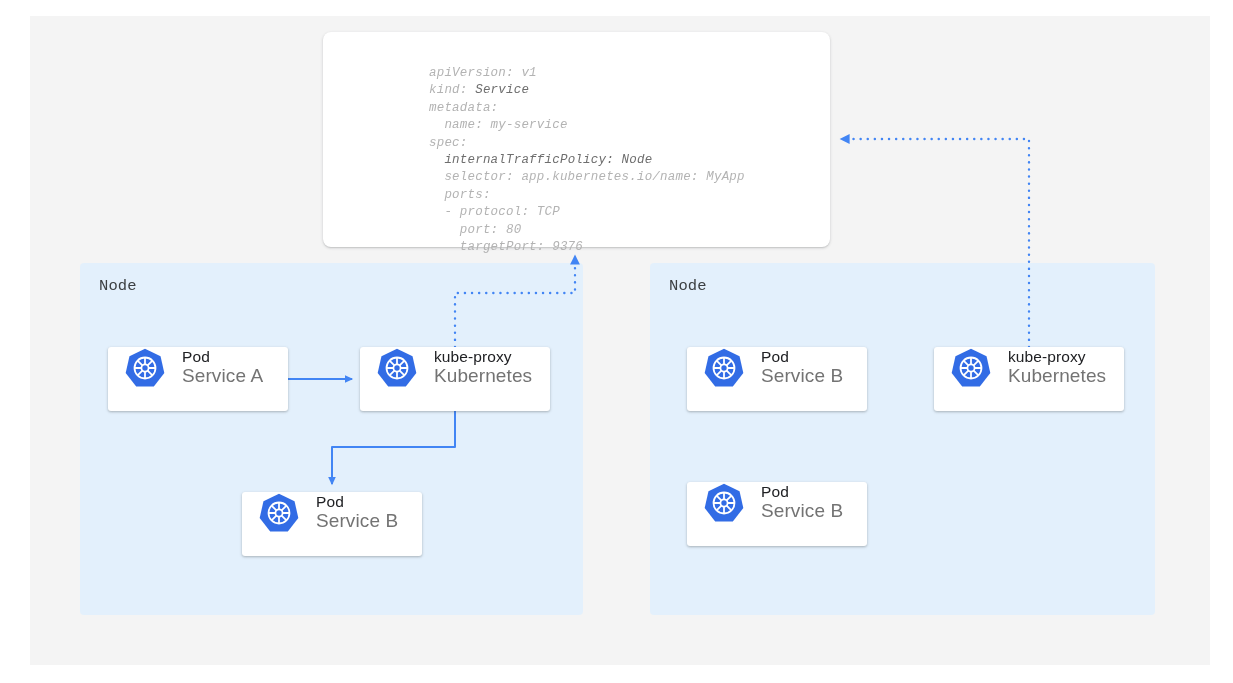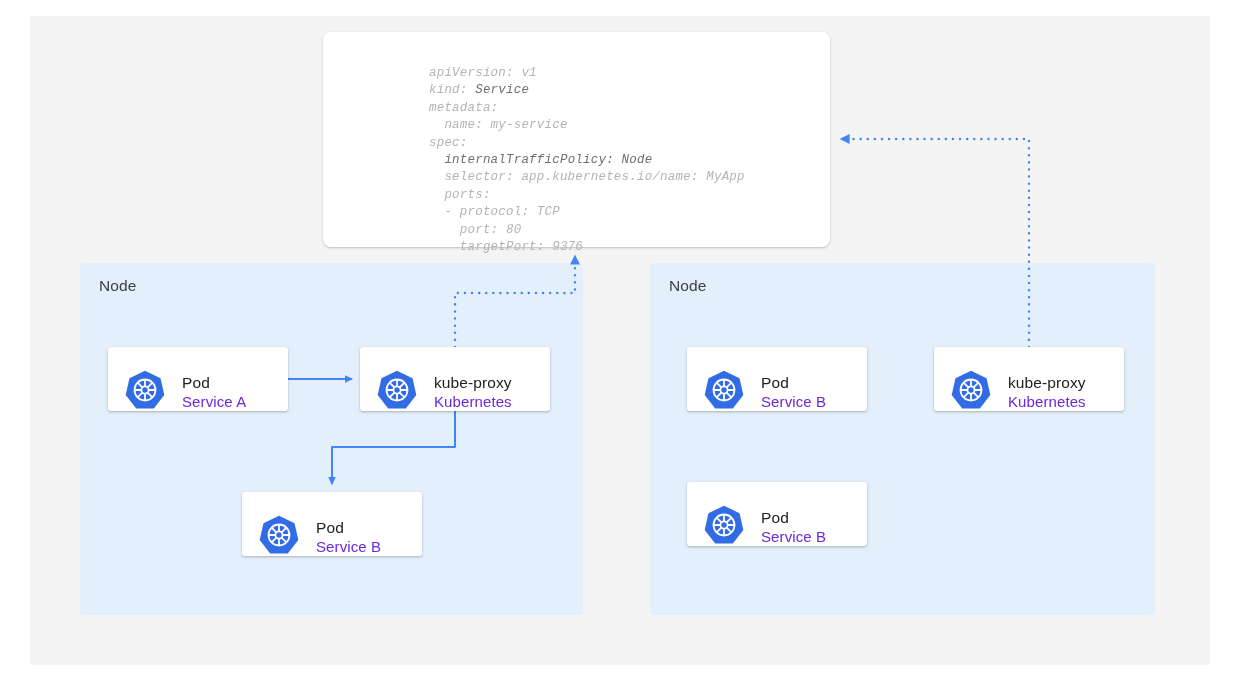--- a/index.html
+++ b/index.html
@@ -63,40 +63,41 @@
     color: #6e6e6e;
     font-weight: normal;
     font-style: italic;
   }
 
   
   .node-box {
     position: absolute;
     background: #e3f0fc;
     border-radius: 4px;
+    font-family: Liberation Mono, monospace;
   }
   #node-left  { left: 80px;  top: 263px; width: 503px; height: 352px; }
   #node-right { left: 650px; top: 263px; width: 505px; height: 352px; }
   .node-label {
     position: absolute;
     left: 19px;
     top: 14px;
     font-size: 15.5px;
     color: #3c4043;
     letter-spacing: .1px;
   }
 
   
   .card {
     position: absolute;
     background: #ffffff;
     border-radius: 3px;
     box-shadow: 0 1px 3px rgba(60,64,67,.26), 0 1px 2px rgba(60,64,67,.12);
     display: flex;
-    align-items: flex-end;
+    align-items: flex-start;
     box-sizing: border-box;
   }
   .card-icon {
     width: 42px;
     height: 42px;
     flex: 0 0 42px;
     margin-left: 16px;
   }
   .card-text {
     margin-left: 16px;
@@ -104,22 +105,22 @@
     flex-direction: column;
     justify-content: center;
   }
   .card-title {
     font-size: 15.5px;
     color: #202124;
     line-height: 19px;
     letter-spacing: .1px;
   }
   .card-sub {
-    font-size: 15px;
-    color: #6d28d9;
+    font-size: 19px;
+    color: #737373;
     line-height: 19px;
     letter-spacing: .1px;
   }
 
   
   #card-pod-a       { left: 108px; top: 347px; width: 180px; height: 64px; }
   #card-kube-left   { left: 360px; top: 347px; width: 190px; height: 64px; }
   #card-pod-b-left  { left: 242px; top: 492px; width: 180px; height: 64px; }
   #card-pod-b1      { left: 687px; top: 347px; width: 180px; height: 64px; }
   #card-kube-right  { left: 934px; top: 347px; width: 190px; height: 64px; }

